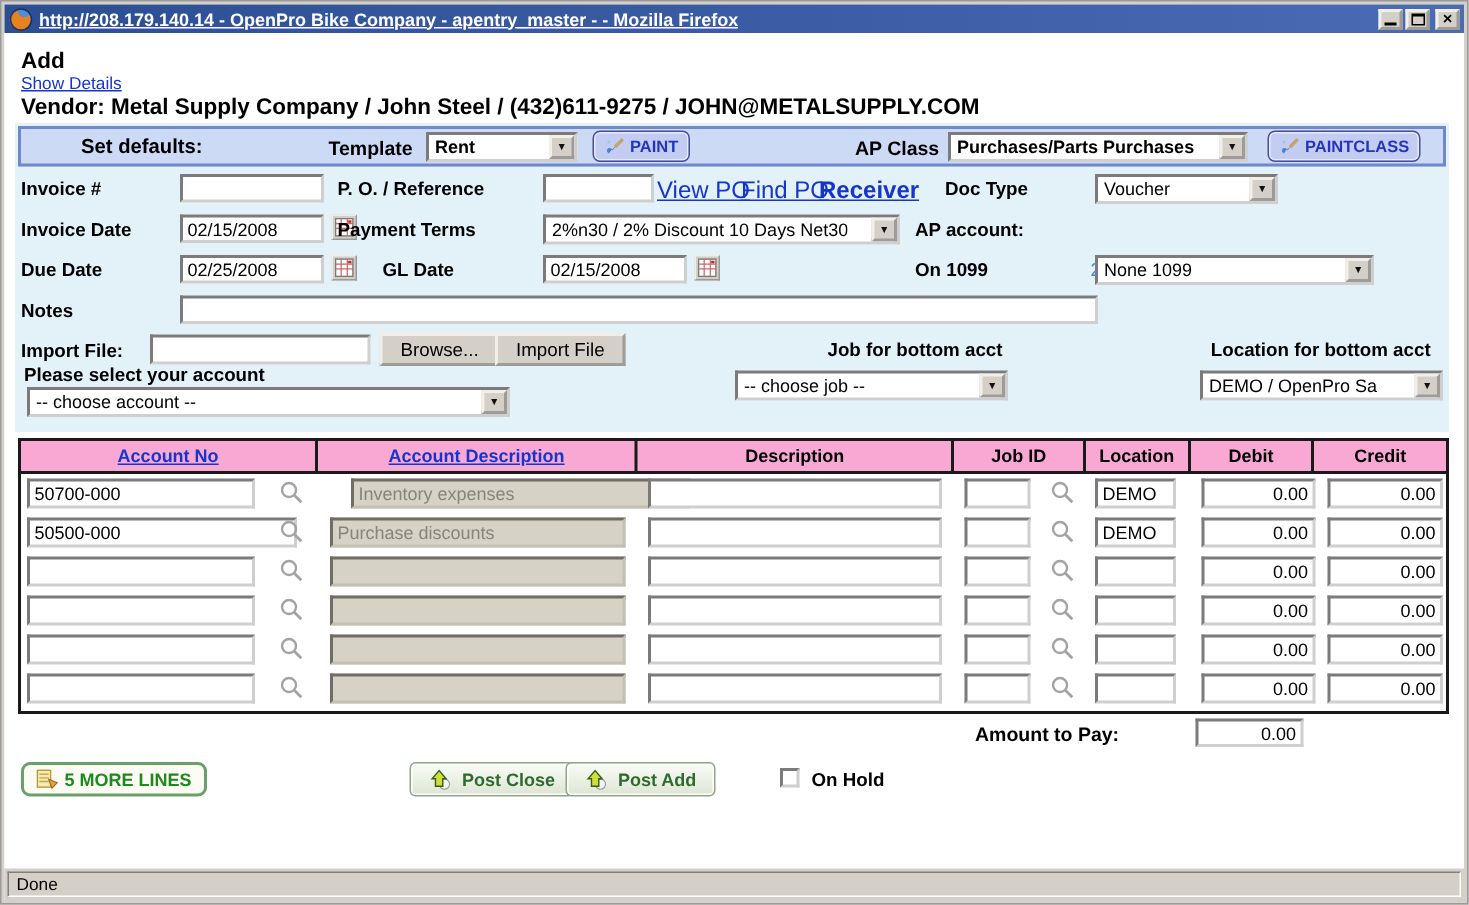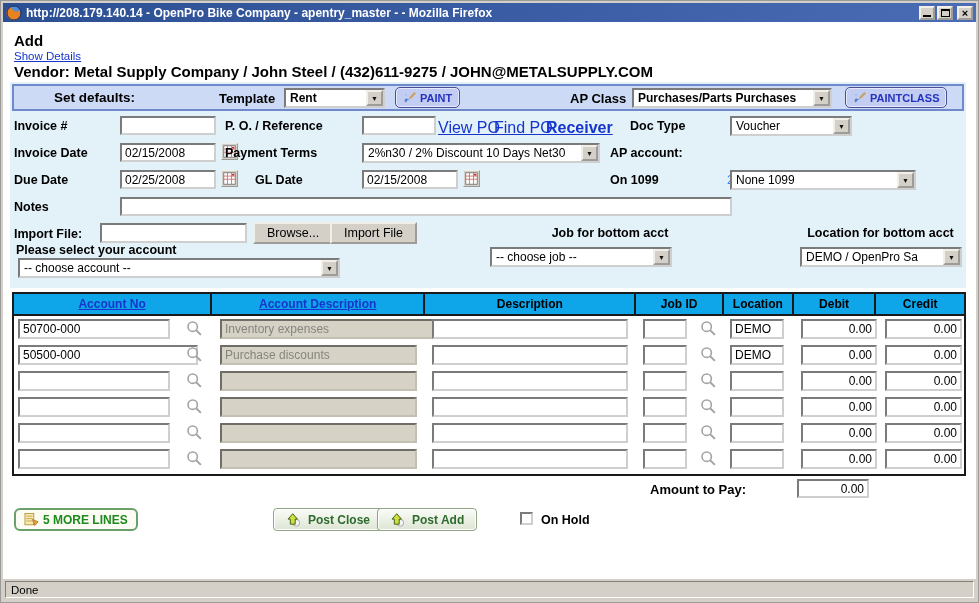--- a/index.html
+++ b/index.html
@@ -9,21 +9,21 @@
     position: relative; width: 979px; height: 603px; background:#fff;
     box-shadow: inset 0 0 0 1px #9a9a9a, inset 0 0 0 3px #d4d0c8;
     overflow: hidden;
   }
   
   .titlebar {
     position:absolute; left:3px; top:3px; right:3px; height:19px;
     background: linear-gradient(90deg,#2c4f93 0%,#3b5da5 55%,#4a6cb4 100%);
     display:flex; align-items:center; padding:0 3px;
   }
-  .titlebar .ttext { color:#fff; font-weight:bold; font-size:12px; margin-left:4px; white-space:nowrap; overflow:hidden; }
+  .titlebar .ttext { color:#fff; font-weight:bold; font-size:12px; margin-left:4px; white-space:nowrap; overflow:hidden;text-decoration:underline; }
   .winbtns { margin-left:auto; display:flex; gap:2px; }
   .wbtn {
     width:16px; height:14px; background:#d4d0c8; border:2px outset #f2efe9;
     display:flex; align-items:center; justify-content:center; cursor:pointer;
   }
   .glyph-min { width:8px; height:2px; background:#000; margin-top:7px; }
   .glyph-max { width:9px; height:8px; border:1px solid #000; border-top:2px solid #000; }
   .glyph-close { font-size:11px; font-weight:bold; line-height:10px; color:#000; }
   
   .statusbar { position:absolute; left:3px; right:3px; bottom:3px; height:21px; background:#d4d0c8; }
@@ -72,21 +72,21 @@
   }
   .xsel.bold { font-weight:bold; }
   .calbtn { position:absolute; width:17px; height:17px; background:#d4d0c8; border:1px outset #f0ede6; padding:0; cursor:pointer; display:flex; align-items:center; justify-content:center; }
   .gbtn {
     position:absolute; height:22px; background:#d4d0c8; border:2px outset #f2efe9;
     font-size:12.5px; font-family:"Liberation Sans",sans-serif; padding:0 12px; cursor:pointer; color:#000;
   }
   .mag { position:absolute; width:17px; height:17px; cursor:pointer; }
   
   .tblwrap { left:9px; top:270px; width:954px; height:184px; border:2px solid #1a1a1a; background:#fff; }
-  .thead { display:flex; height:22px; background:#0ea5e9; border-bottom:2px solid #1a1a1a; }
+  .thead { display:flex; height:22px; background:#f9a8d4; border-bottom:2px solid #1a1a1a; }
   .th {
     border-right:2px solid #1a1a1a; display:flex; align-items:center; justify-content:center;
     font-size:12px; font-weight:bold; color:#000;
   }
   .th:last-child { border-right:none; }
   .th .lnk { font-size:12px; font-weight:bold; }
   .trow { position:relative; height:26px; }
   .trow .tin { height:20px; top:3px; }
   .trow .mag { top:4px; }
   
@@ -283,21 +283,21 @@
         <div class="th" style="width:70px">Location</div>
         <div class="th" style="width:83px">Debit</div>
         <div class="th" style="width:88px">Credit</div>
       </div>
 
       <div class="trow">
         <input class="tin" style="left: 4px; width: 152px;" value="50700-000">
         <span class="mag" style="left:172px"><svg width="17" height="17">
               <use href="#sym-mag"></use>
             </svg></span>
-        <input class="tin dis" style="left: 206px; width: 226px;" disabled="" value="Inventory expenses">
+        <input class="tin dis" style="left: 220px; width: 226px;" disabled="" value="Inventory expenses">
         <input class="tin" style="left: 418px; width: 196px;" value="">
         <input class="tin" style="left: 629px; width: 44px;" value="">
         <span class="mag" style="left:686px"><svg width="17" height="17">
               <use href="#sym-mag"></use>
             </svg></span>
         <input class="tin" style="left: 716px; width: 54px;" value="DEMO">
         <input class="tin num" style="left: 787px; width: 76px;" value="0.00">
         <input class="tin num" style="left: 871px; width: 77px;" value="0.00">
       </div>
 

